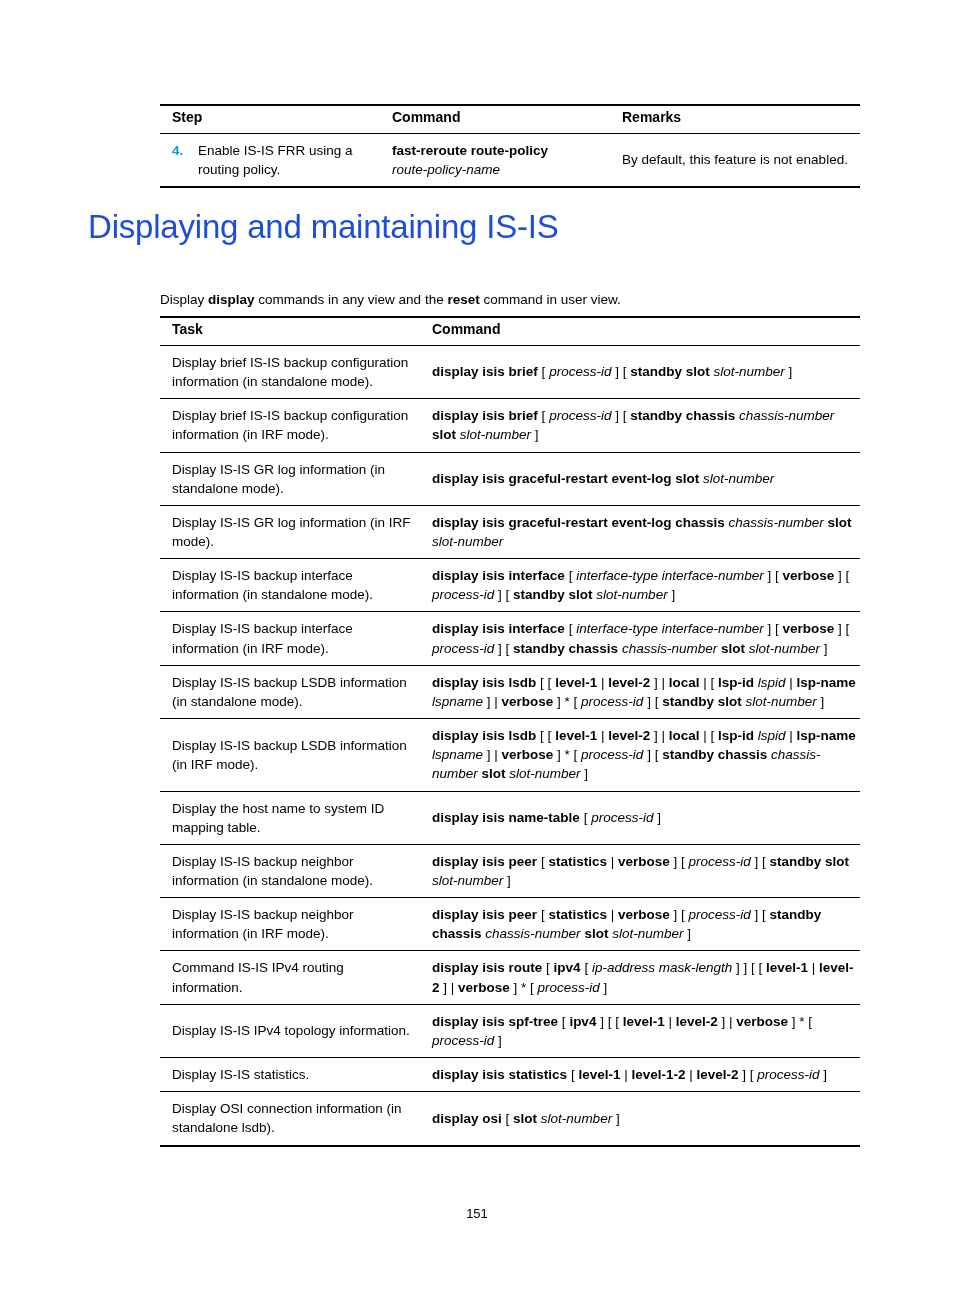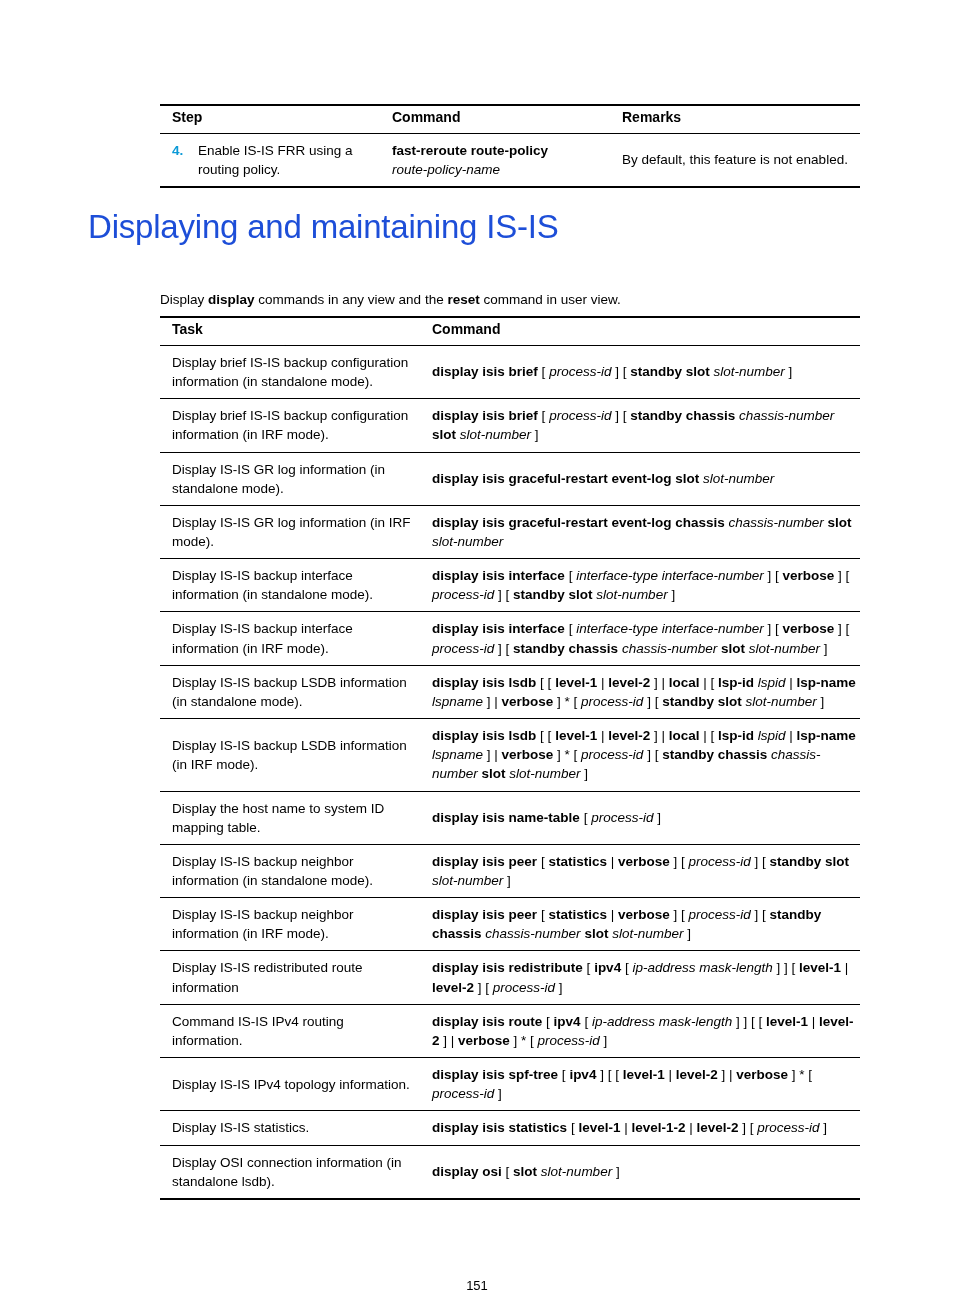--- a/index.html
+++ b/index.html
@@ -126,21 +126,21 @@
   .task-table thead th:first-child { padding-left: 12px; }
 
   .cmd b { font-weight: bold; }
   .cmd i { font-style: italic; text-align: center; }
 
   
   .page-number {
     position: absolute;
     left: 0;
     right: 0;
-    top: 1278px;
+    top: 1206px;
     text-align: center;
     font-size: 13px;
     color: #000;
   }
 </style>
 </head>
 <body>
 
 <div class="page">
 
@@ -227,24 +227,20 @@
         </tr>
         <tr class="rule-row">
           <td class="task-cell">Display IS-IS backup neighbor information (in standalone mode).</td>
           <td class="cmd-cell cmd"><b>display</b> <b>isis</b> <b>peer</b> [ <b>statistics</b> | <b>verbose</b> ] [ <i>process-id</i> ] [ <b>standby</b> <b>slot</b> <i>slot-number</i> ]</td>
         </tr>
         <tr class="rule-row">
           <td class="task-cell">Display IS-IS backup neighbor information (in IRF mode).</td>
           <td class="cmd-cell cmd"><b>display</b> <b>isis</b> <b>peer</b> [ <b>statistics</b> | <b>verbose</b> ] [ <i>process-id</i> ] [ <b>standby</b> <b>chassis</b> <i>chassis-number</i> <b>slot</b> <i>slot-number</i> ]</td>
         </tr>
         <tr class="rule-row">
-          <td class="task-cell">Display IS-IS redistributed route information</td>
-          <td class="cmd-cell cmd"><b>display</b> <b>isis</b> <b>redistribute</b> [ <b>ipv4</b> [ <i>ip-address</i> <i>mask-length</i> ] ] [ <b>level-1</b> | <b>level-2</b> ] [ <i>process-id</i> ]</td>
-        </tr>
-        <tr class="rule-row">
           <td class="task-cell">Command IS-IS IPv4 routing information.</td>
           <td class="cmd-cell cmd"><b>display</b> <b>isis</b> <b>route</b> [ <b>ipv4</b> [ <i>ip-address</i> <i>mask-length</i> ] ] [ [ <b>level-1</b> | <b>level-2</b> ] | <b>verbose</b> ] * [ <i>process-id</i> ]</td>
         </tr>
         <tr class="rule-row">
           <td class="task-cell">Display IS-IS IPv4 topology information.</td>
           <td class="cmd-cell cmd"><b>display</b> <b>isis</b> <b>spf-tree</b> [ <b>ipv4</b> ] [ [ <b>level-1</b> | <b>level-2</b> ] | <b>verbose</b> ] * [ <i>process-id</i> ]</td>
         </tr>
         <tr class="rule-row">
           <td class="task-cell">Display IS-IS statistics.</td>
           <td class="cmd-cell cmd"><b>display</b> <b>isis</b> <b>statistics</b> [ <b>level-1</b> | <b>level-1-2</b> | <b>level-2</b> ] [ <i>process-id</i> ]</td>

